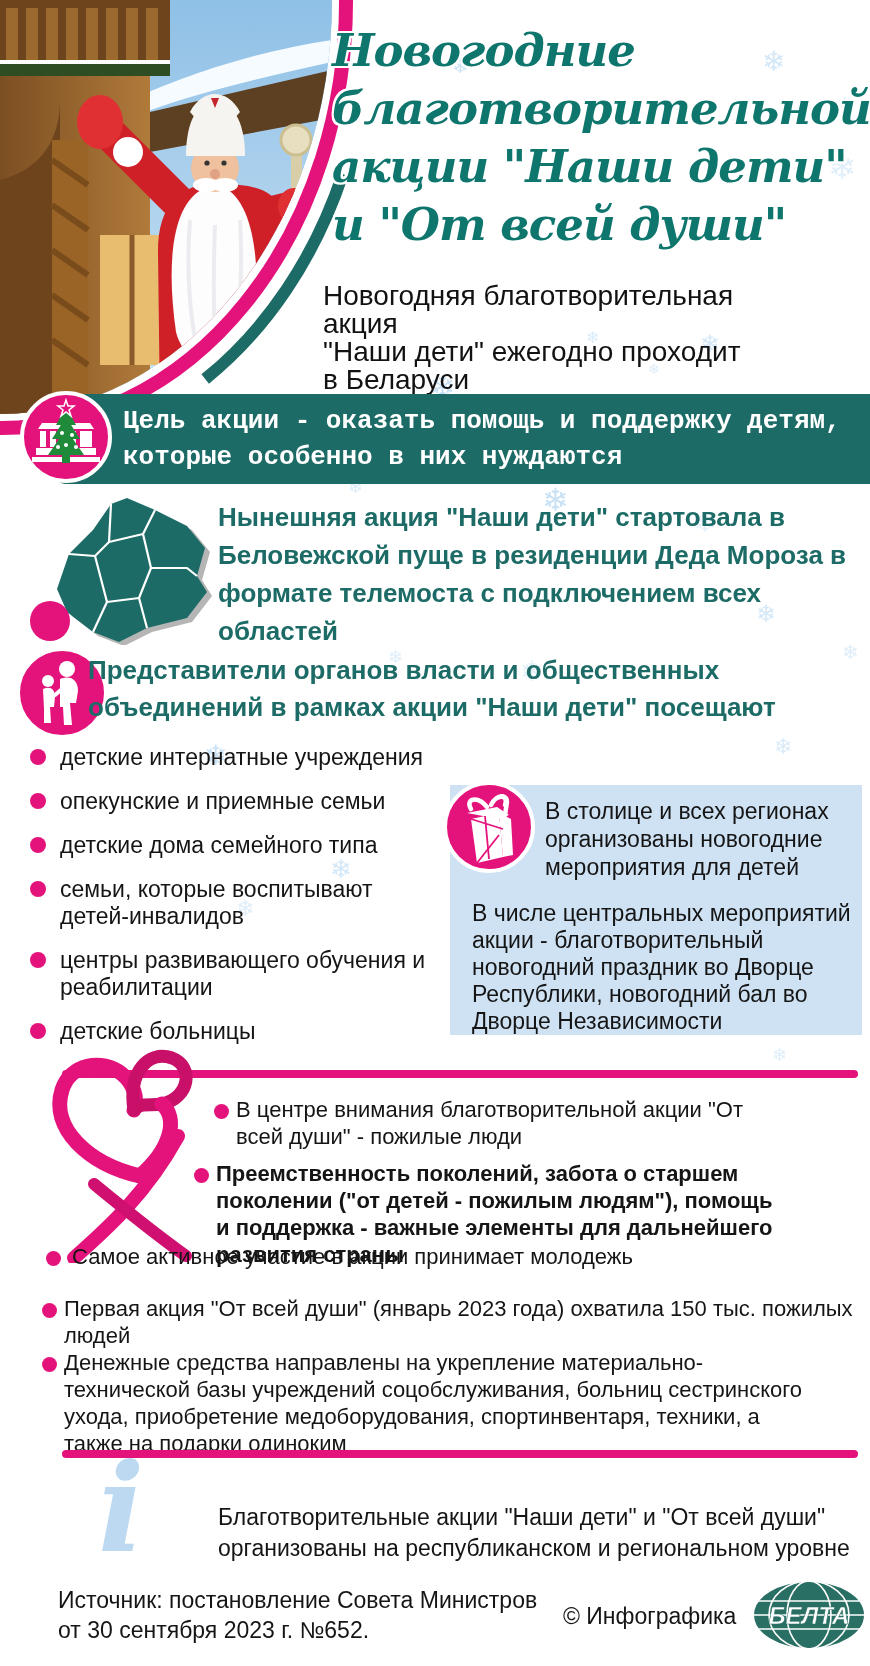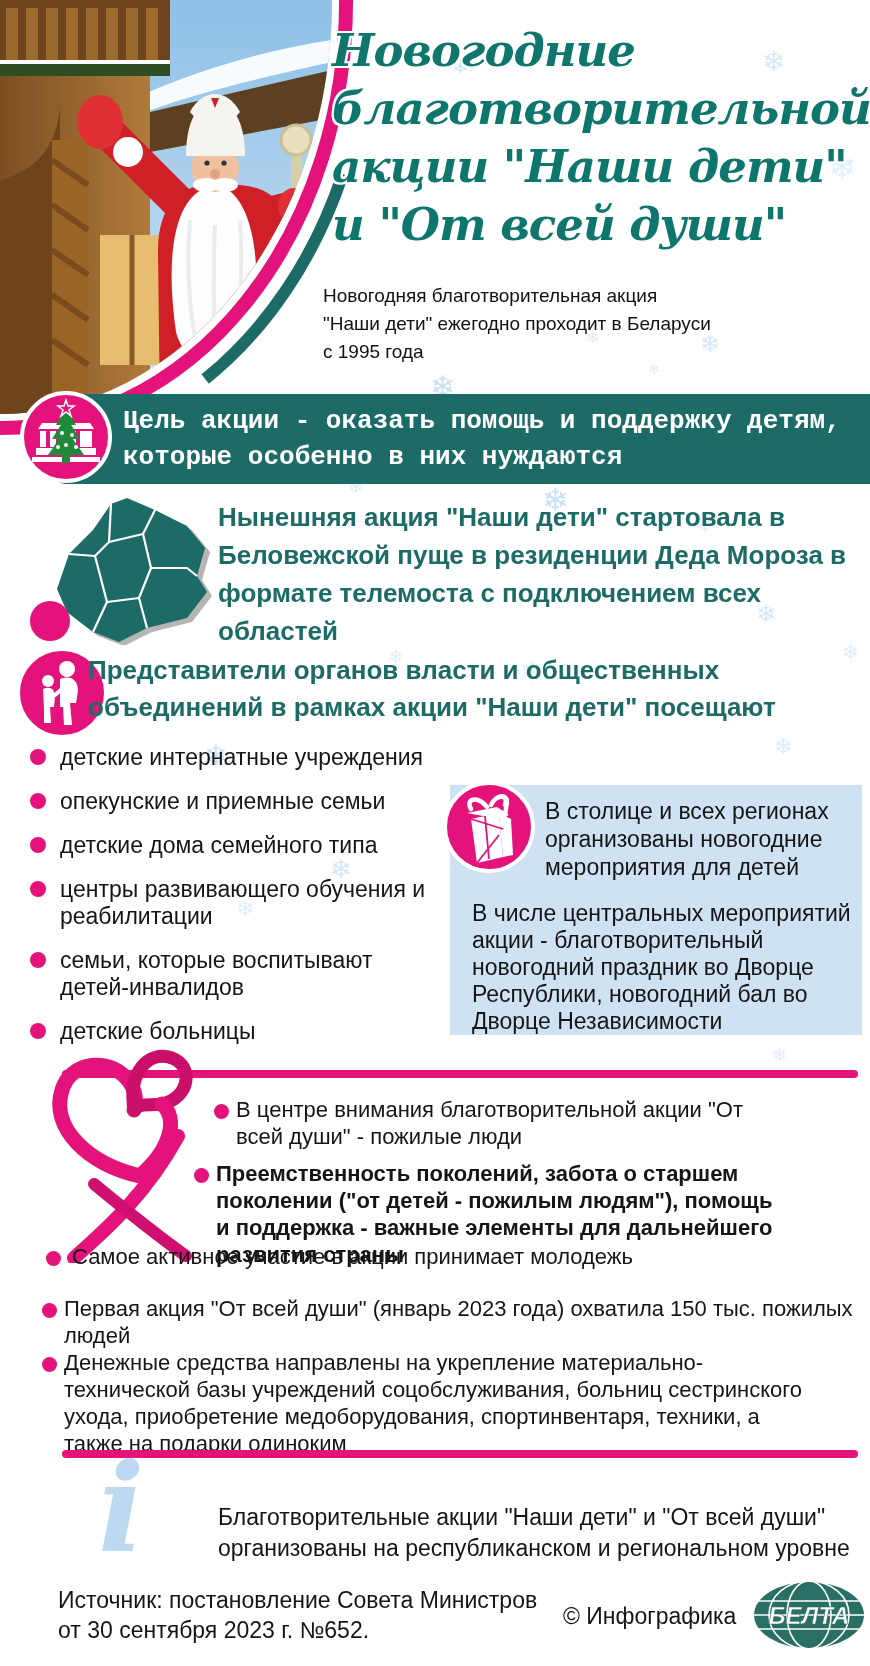--- a/index.html
+++ b/index.html
@@ -21,21 +21,21 @@
   .rims{position:absolute;left:0;top:0;pointer-events:none;}
   
   .title{
     position:absolute;left:332px;top:22px;width:530px;
     font-family:"DejaVu Serif",serif;font-style:italic;font-weight:bold;
     font-size:45px;line-height:58px;color:#0f766e;letter-spacing:-1px;
     text-shadow:2px 0 0 #fff,-2px 0 0 #fff,0 2px 0 #fff,0 -2px 0 #fff,
                 2px 2px 0 #fff,-2px -2px 0 #fff,2px -2px 0 #fff,-2px 2px 0 #fff;
   }
   .subtitle{position:absolute;left:323px;top:282px;width:420px;
-    font-size:19px;line-height:28px;color:#121212;}
+    font-size:28px;line-height:28px;color:#121212;}
   
   .banner{
     position:absolute;left:55px;top:394px;width:815px;height:90px;
     background:#1d6b66;border-radius:24px 0 0 10px;font-family:Liberation Mono, monospace;
   }
   .banner-text{
     position:absolute;left:68px;top:9px;width:740px;color:#ffffff;
     font-weight:bold;font-size:26px;line-height:36px;
   }
   .icon-circle{
@@ -270,25 +270,25 @@
     <div class="visit-item">
       <span class="dot"></span>
       <span>опекунские и приемные семьи</span>
     </div>
     <div class="visit-item">
       <span class="dot"></span>
       <span>детские дома семейного типа</span>
     </div>
     <div class="visit-item">
       <span class="dot"></span>
+      <span>семьи, которые воспитывают детей-инвалидов</span>
+    </div>
+    <div class="visit-item">
+      <span class="dot"></span>
       <span>центры развивающего обучения и реабилитации</span>
-    </div>
-    <div class="visit-item">
-      <span class="dot"></span>
-      <span>семьи, которые воспитывают детей-инвалидов</span>
     </div>
     <div class="visit-item">
       <span class="dot"></span>
       <span>детские больницы</span>
     </div>
   </div>
 
   <div class="events-box"></div>
   <div class="icon-circle" style="left:443px;top:781px;width:92px;height:92px;">
     <svg width="84" height="84" viewBox="0 0 84 84">

